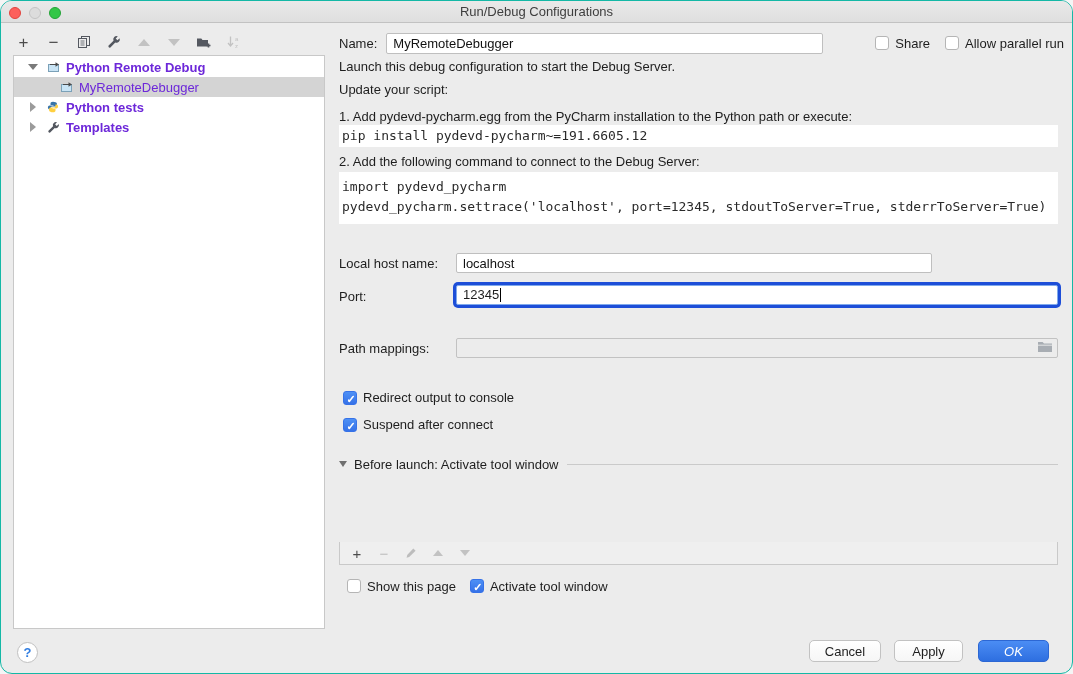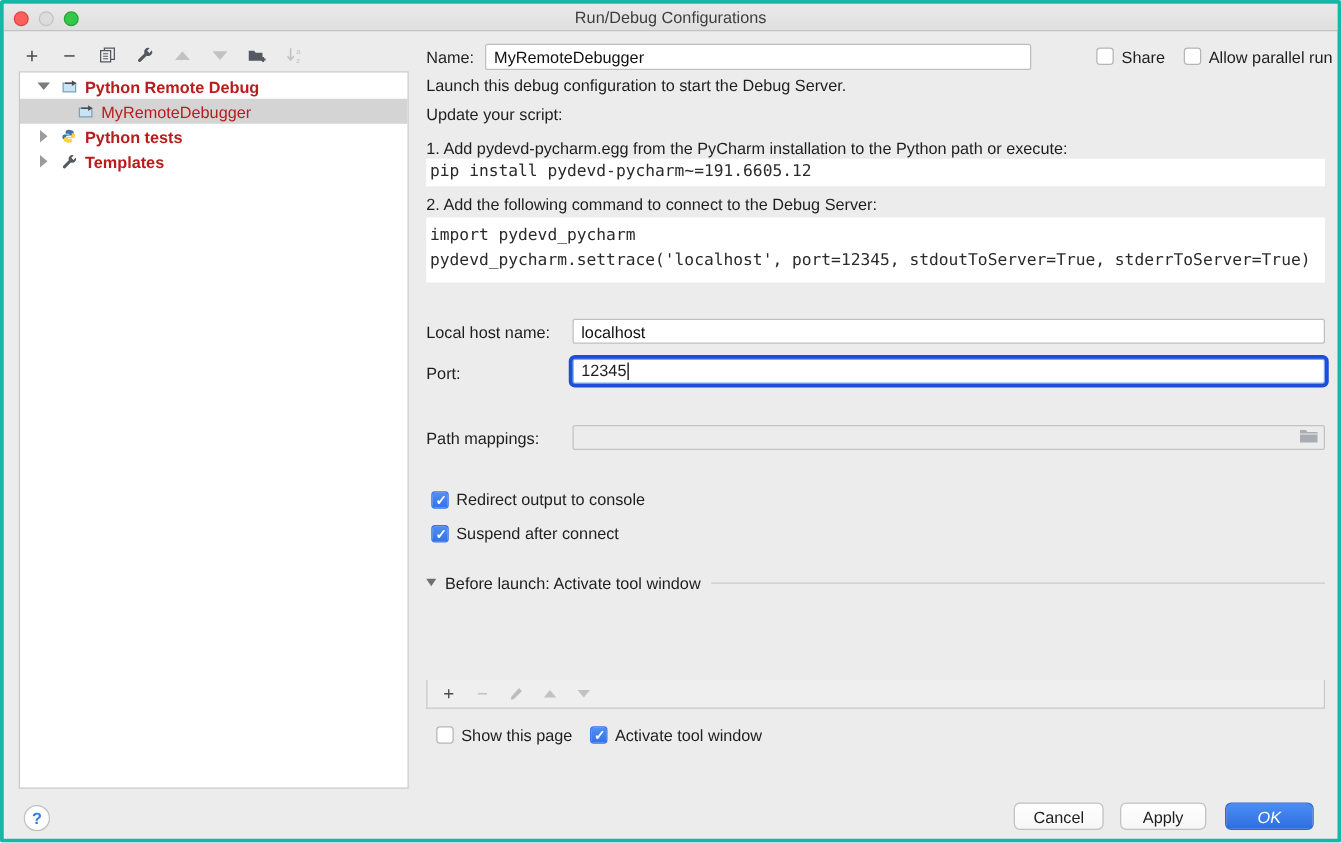--- a/index.html
+++ b/index.html
@@ -1,19 +1,19 @@
 <!DOCTYPE html>
 <html><head>
 <meta charset="utf-8">
 <style>
   * { margin:0; padding:0; box-sizing:border-box; }
   html,body { background:#f5f5f5; font-family:"Liberation Sans", sans-serif; }
   .window{
     position:relative; width:1073px; height:674px;
-    background:#ECECEC; border:3px solid #14b8a6; border-radius:2px;
+    background:#ECECEC; border:1px solid #14b8a6; border-radius:12px;
     overflow:hidden; color:#1E1E1E; font-size:13px;
   }
   
   .titlebar{
     position:absolute; left:0; top:0; width:100%; height:22px;
     background:linear-gradient(#E9E9E9,#DFDFDF);
     border-bottom:1px solid #C2C2C2;
   }
   .titlebar .title{
     position:absolute; left:0; right:0; top:0; height:22px; line-height:22px;
@@ -35,21 +35,21 @@
   .tree-panel{
     position:absolute; left:12px; top:54px; width:312px; height:574px;
     background:#FFFFFF; border:1px solid #C8C8C8;
   }
   .tree-row{ position:relative; height:20px; display:flex; align-items:center; }
   .tree-row.selected{ background:#D4D4D4; }
   .tcaret{ width:12px; margin-left:13px; display:flex; justify-content:center; }
   .tcaret .exp{ width:0;height:0;border-left:5px solid transparent;border-right:5px solid transparent;border-top:6px solid #7A7A7A; }
   .tcaret .col{ width:0;height:0;border-top:5px solid transparent;border-bottom:5px solid transparent;border-left:6px solid #9B9B9B; }
   .ticon{ width:14px; height:13px; margin-left:7px; display:flex; align-items:center; justify-content:center; }
-  .tlabel{ margin-left:6px; color:#b91c1c; }
+  .tlabel{ margin-left:6px; color:#6d28d9; }
   .bold{ font-weight:700; }
   .indent1{ padding-left:38px; }
 
   
   .abs{ position:absolute; }
   .flabel{ color:#1E1E1E; }
   .field{
     background:#fff; border:1px solid #BFBFBF; border-radius:2px;
     height:21px; line-height:19px; padding:0 6px; color:#111;
   }
@@ -64,21 +64,21 @@
   .cb.checked::after{
     content:"✓"; position:absolute; left:0; top:0; width:14px; height:14px;
     color:#fff; font-size:11px; line-height:14px; text-align:center; font-weight:700;
   }
   .cblabel{ margin-left:6px; }
 
   .mono{ font-family:"DejaVu Sans Mono", monospace; font-size:13px; color:#2A2A2A; }
   .pipstrip{ left:338px; top:124px; width:719px; height:22px; background:#fff; line-height:22px; padding-left:3px; }
   .codeblock{ left:338px; top:171px; width:719px; height:52px; background:#fff; padding:5px 4px 0 3px; line-height:20px; }
 
-  .hostfield{ left:455px; width:602px; height:20px; }
+  .hostfield{ left:455px; width:476px; height:20px; }
   .portwrap{
     left:452px; top:281px; width:608px; height:26px; border-radius:5px;
     background:#1d4ed8; padding:3px;
   }
   .portfield{ border:1px solid #7FA9EC; border-radius:2px; height:20px; width:100%; background:#fff; line-height:18px; padding:0 6px; display:flex; align-items:center; }
   .caret-bar{ display:inline-block; width:1px; height:14px; background:#000; margin-left:1px; }
 
   .pathfield{
     left:455px; width:602px; height:20px; background:transparent;
     border:1px solid #C2C2C2; border-radius:2px; display:flex; align-items:center; justify-content:flex-end; padding:0 4px;

